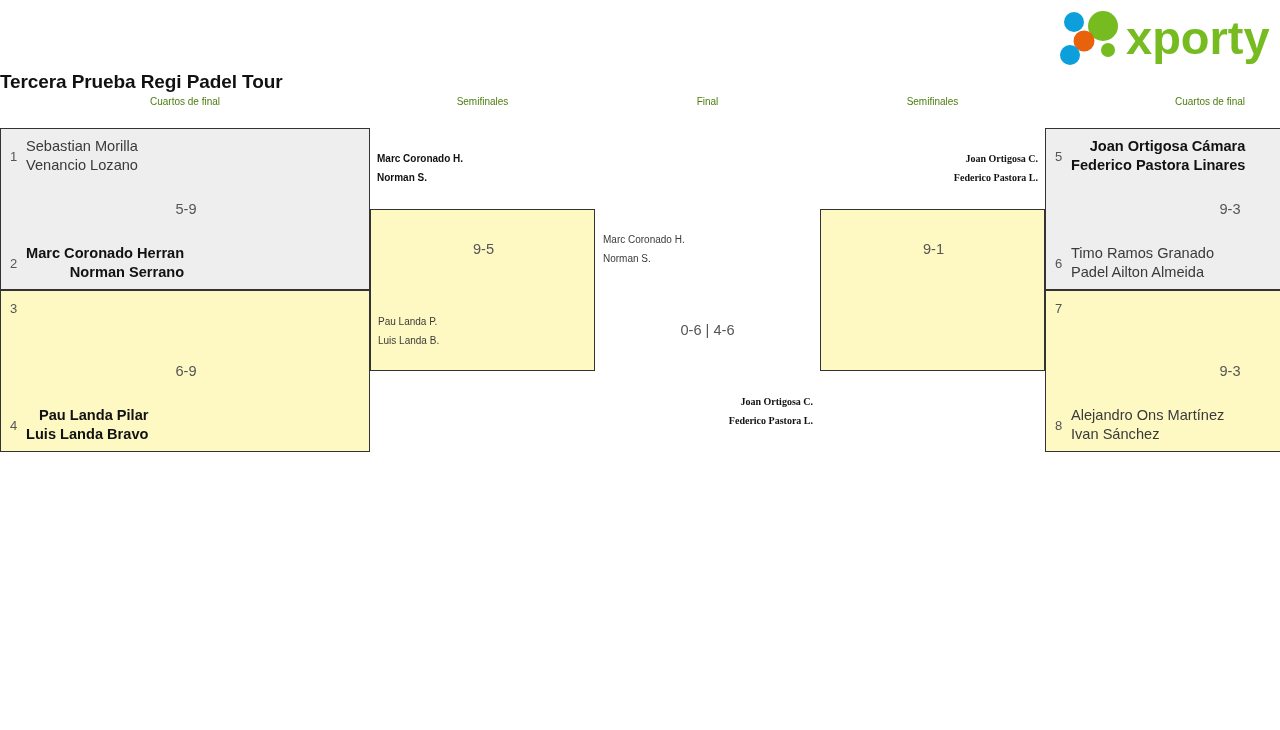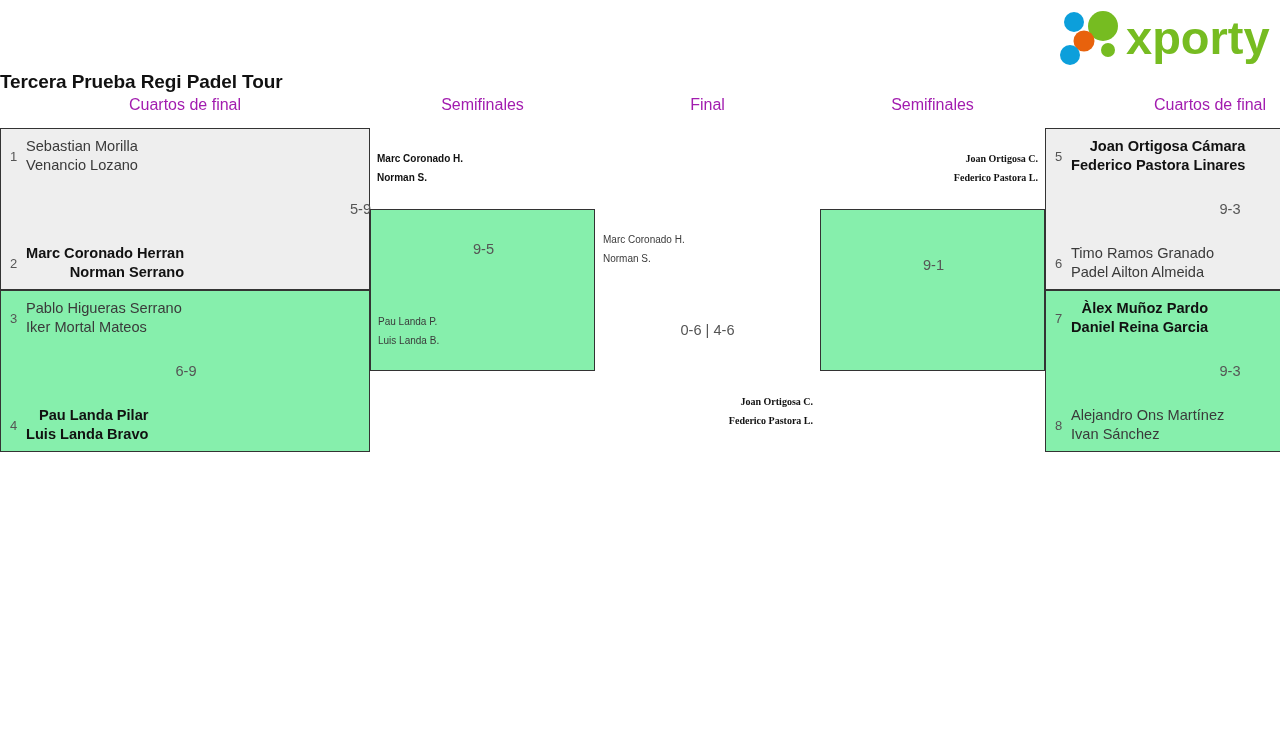--- a/index.html
+++ b/index.html
@@ -42,32 +42,32 @@
     top: 8px;
     width: 226px;
     height: 58px;
   }
   .logo svg { display: block; }
 
   
   .round-header {
     position: absolute;
     top: 96px;
-    font-size: 16px;
+    font-size: 10px;
     font-weight: 400;
-    color: #a21caf;
+    color: #4d7c0f;
     text-align: center;
     white-space: nowrap;
   }
 
   
   .match {
     position: absolute;
     border: 1px solid #333333;
-    background: #86efac;
+    background: #fef9c3;
   }
   .match.shaded { background: #eeeeee; }
 
   .team {
     position: absolute;
     display: flex;
     align-items: center;
     gap: 7px;
     font-size: 14.6px;
     line-height: 19px;
@@ -127,33 +127,31 @@
   <div class="round-header" style="left:595px; width:225px;">Final</div>
   <div class="round-header" style="left:820px; width:225px;">Semifinales</div>
   <div class="round-header" style="left:1045px; width:330px;">Cuartos de final</div>
 
   <div class="match shaded" style="left:0px; top:128px; width:370px; height:162px;">
     <div class="team" style="left:7px; top:8px;">
       <span class="seed">1</span>
       <span class="names">Sebastian Morilla
 Venancio Lozano</span>
     </div>
-    <div class="score" style="left:0px; top:72px; width:370px; text-align:right;">5-9</div>
+    <div class="score" style="left:0px; top:72px; width:370px; text-align:center;">5-9</div>
     <div class="team winner" style="left:7px; top:115px;">
       <span class="seed">2</span>
       <span class="names">Marc Coronado Herran
 Norman Serrano</span>
     </div>
   </div>
 
   <div class="match" style="left:0px; top:290px; width:370px; height:162px;">
     <div class="team" style="left:7px; top:8px;">
       <span class="seed">3</span>
-      <span class="names">Pablo Higueras Serrano
-Iker Mortal Mateos</span>
     </div>
     <div class="score" style="left:0px; top:72px; width:370px; text-align:center;">6-9</div>
     <div class="team winner" style="left:7px; top:115px;">
       <span class="seed">4</span>
       <span class="names">Pau Landa Pilar
 Luis Landa Bravo</span>
     </div>
   </div>
 
   <div class="advance winner" style="left:377px; top:149px; width:215px;">Marc Coronado H.
@@ -168,42 +166,40 @@
   <div class="advance" style="left:603px; top:230px; width:215px;">Marc Coronado H.
 Norman S.</div>
   <div class="score" style="left:595px; top:322px; width:225px; text-align:center;">0-6 | 4-6</div>
   <div class="advance right winner" style="left:595px; top:392px; width:218px;">Joan Ortigosa C.
 Federico Pastora L.</div>
 
   <div class="advance right winner" style="left:828px; top:149px; width:210px;">Joan Ortigosa C.
 Federico Pastora L.</div>
 
   <div class="match" style="left:820px; top:209px; width:225px; height:162px;">
-    <div class="score" style="left:0px; top:31px; width:225px; text-align:center;margin-top:16px;">9-1</div>
+    <div class="score" style="left:0px; top:31px; width:225px; text-align:center;">9-1</div>
   </div>
 
   <div class="match shaded" style="left:1045px; top:128px; width:330px; height:162px;">
     <div class="team winner" style="left:7px; top:8px;">
       <span class="seed">5</span>
       <span class="names">Joan Ortigosa Cámara
 Federico Pastora Linares</span>
     </div>
     <div class="score" style="left:0px; top:72px; width:368px; text-align:center;">9-3</div>
     <div class="team" style="left:7px; top:115px;">
       <span class="seed">6</span>
       <span class="names">Timo Ramos Granado
 Padel Ailton Almeida</span>
     </div>
   </div>
 
   <div class="match" style="left:1045px; top:290px; width:330px; height:162px;">
     <div class="team winner" style="left:7px; top:8px;">
       <span class="seed">7</span>
-      <span class="names">Àlex Muñoz Pardo
-Daniel Reina Garcia</span>
     </div>
     <div class="score" style="left:0px; top:72px; width:368px; text-align:center;">9-3</div>
     <div class="team" style="left:7px; top:115px;">
       <span class="seed">8</span>
       <span class="names">Alejandro Ons Martínez
 Ivan Sánchez</span>
     </div>
   </div>
 
 </div>

